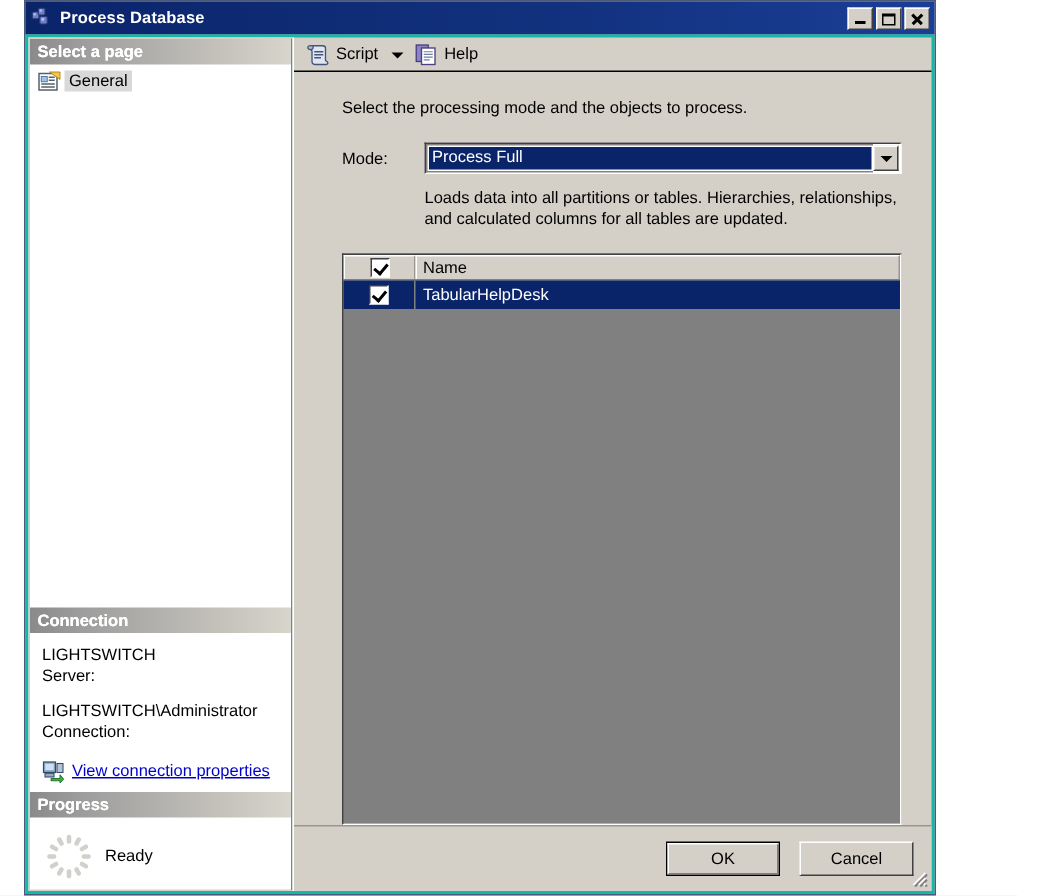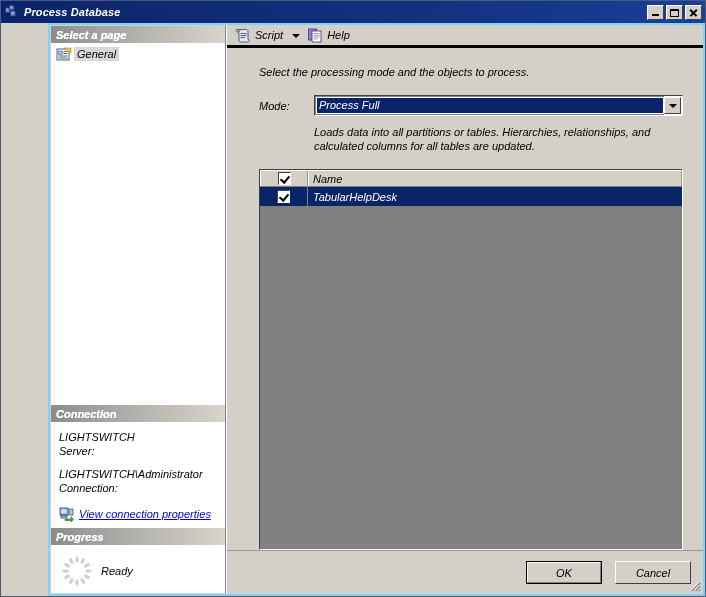--- a/index.html
+++ b/index.html
@@ -11,29 +11,28 @@
     width: 706px;
     height: 597px;
     font-family: "Liberation Sans", sans-serif;
     font-size: 11px;
     color: #000000;
     overflow: hidden;
   }
 
   .window {
     position: absolute;
-    left: 0; top: 0;
-    width: 706px;
+    left: 16px; top: 0;
+    width: 608px;
     height: 597px;
     box-sizing: border-box;
     background: #d4d0c8;
     border: 1px solid #4a5a78;
     display: flex;
     flex-direction: column;
-    font-style: italic;
   }
 
   
   .titlebar {
     height: 22px;
     min-height: 22px;
     background: linear-gradient(to right, #0a246a 0%, #12327f 60%, #1b3e96 100%);
     display: flex;
     align-items: center;
     padding: 0 1px 0 3px;
@@ -84,22 +83,21 @@
   .glyph-close-a { transform: rotate(45deg); }
   .glyph-close-b { transform: rotate(-45deg); }
 
   
   .body-area {
     flex: 1 1 auto;
     display: flex;
     min-height: 0;
     padding: 2px 2px 2px 2px;
     box-sizing: border-box;
-    background: #7dd3fc;
-    margin-left: 47px;
+    background: #14b8a6;
   }
 
   
   .left-pane {
     width: 176px;
     min-width: 176px;
     background: #ffffff;
     border: 1px solid #d4d0c8;
     border-right: 1px solid #848284;
     box-sizing: border-box;
@@ -179,21 +177,21 @@
     background: #d4d0c8;
     border-left: 1px solid #ffffff;
     box-sizing: border-box;
   }
   .toolbar {
     height: 23px;
     min-height: 23px;
     display: flex;
     align-items: center;
     padding-left: 5px;
-    border-bottom: 3px solid #000000;
+    border-bottom: 1px solid #000000;
     box-sizing: border-box;
   }
   .tb-item {
     display: flex;
     align-items: center;
     height: 21px;
     padding: 0 3px;
     cursor: default;
   }
   .tb-icon { width: 17px; height: 17px; margin-right: 3px; flex: 0 0 auto; }

